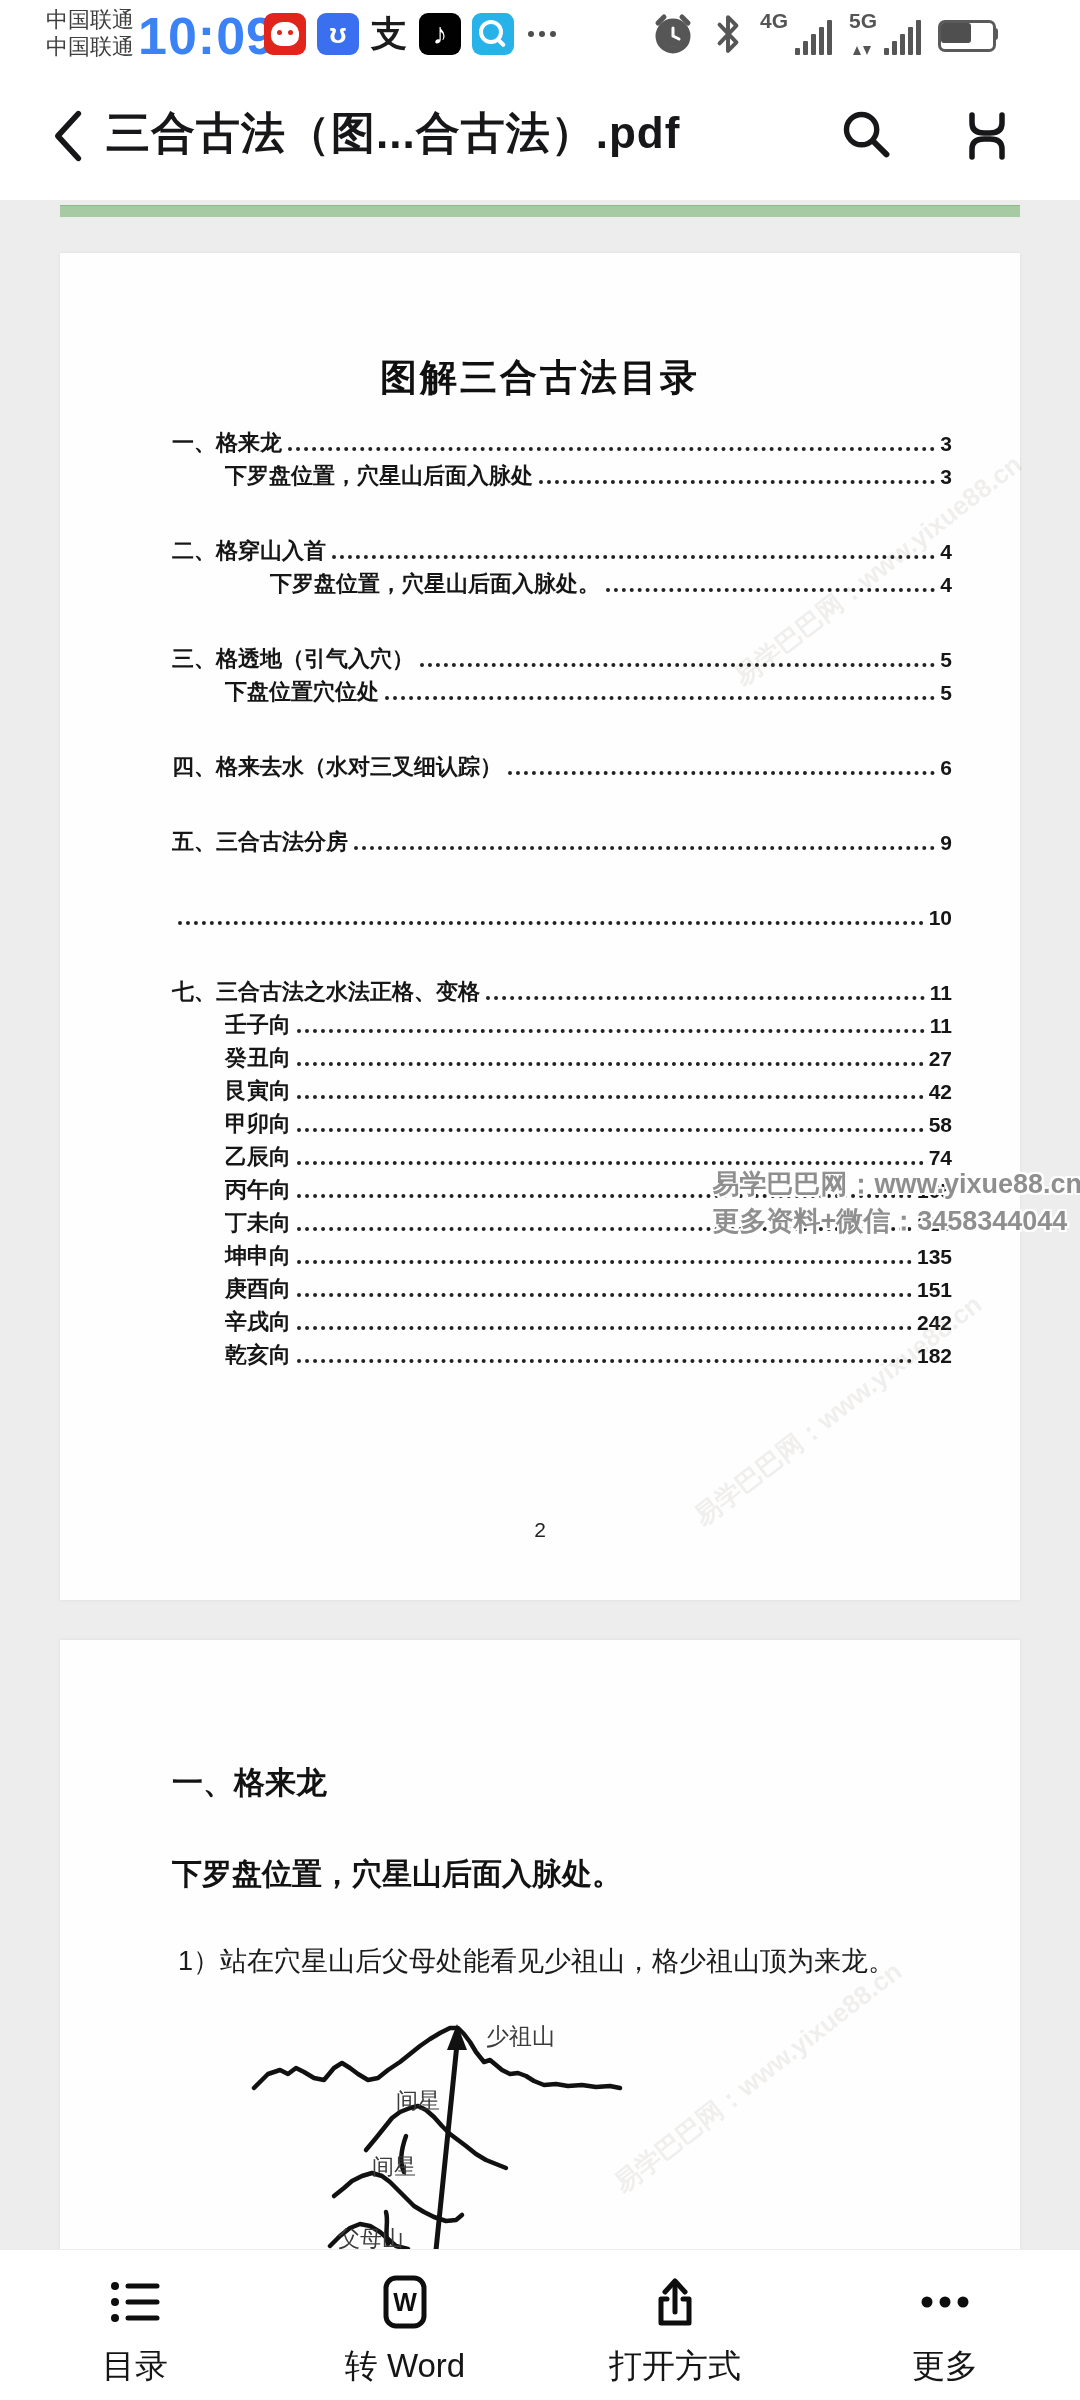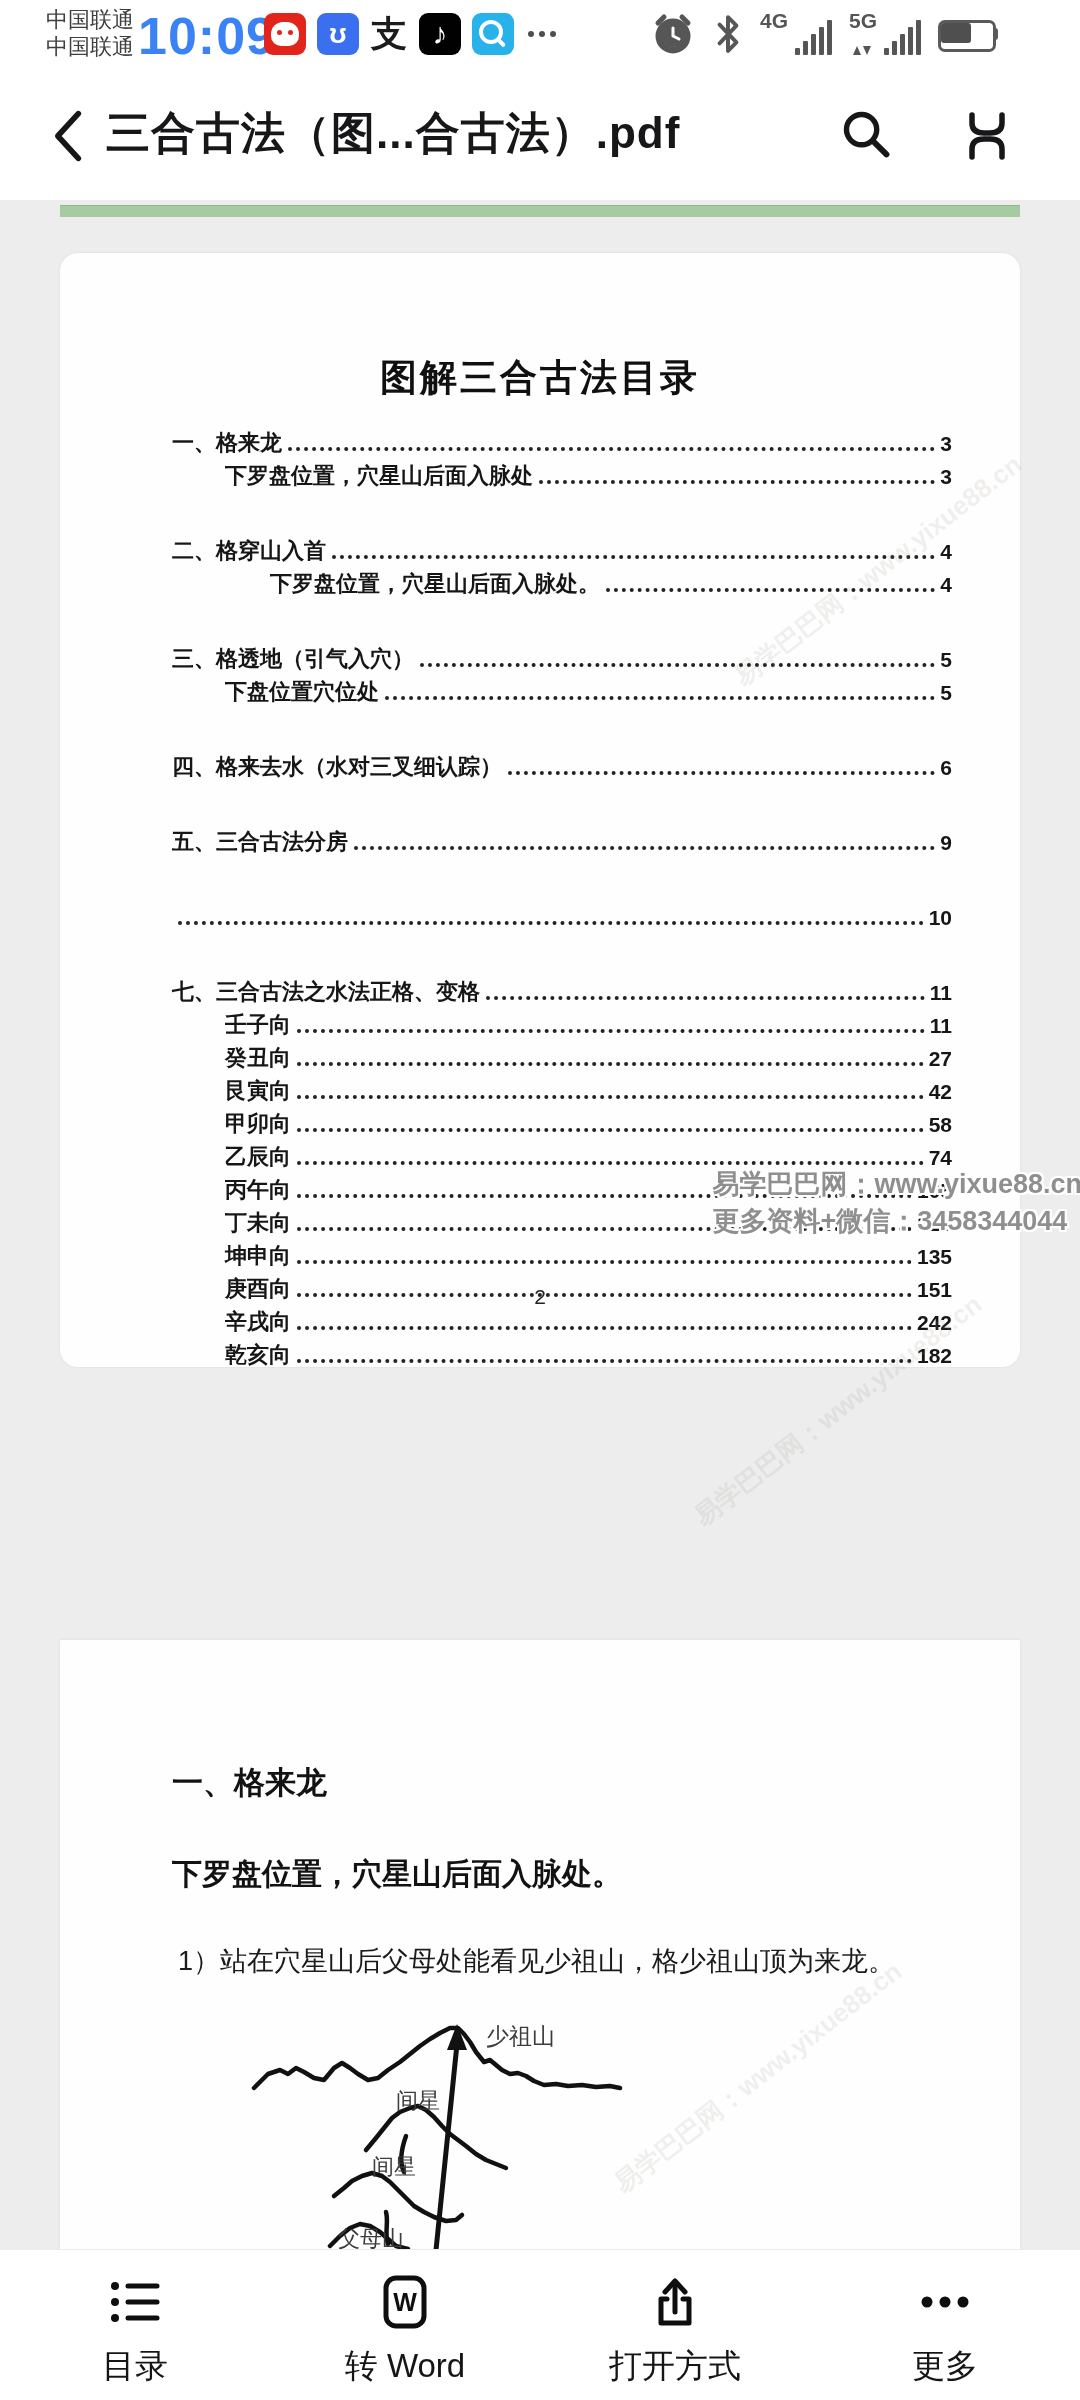--- a/index.html
+++ b/index.html
@@ -39,21 +39,21 @@
   .battery{position:relative;width:62px;height:30px;}
   .battery .shell{position:absolute;left:0;top:1px;width:52px;height:26px;border:3px solid #5a5a5a;border-radius:7px;}
   .battery .fill{position:absolute;left:3px;top:4px;width:30px;height:20px;background:#4f4f4f;border-radius:3px;}
   .battery .nub{position:absolute;right:2px;top:9px;width:5px;height:12px;background:#5a5a5a;border-radius:0 3px 3px 0;}
   .titlebar-btn{position:absolute;}
   .doc-title{position:absolute;left:106px;top:104px;font-size:44px;font-weight:600;color:#17171a;letter-spacing:1px;white-space:nowrap;}
   
   .content{position:absolute;top:200px;left:0;width:1080px;height:2050px;background:#ededee;overflow:hidden;}
   .green-bar{position:absolute;left:60px;right:60px;top:5px;height:11px;background:#a6cba2;border-top:1px solid #8db989;}
   .page{position:absolute;left:60px;width:960px;background:#fefefe;box-shadow:0 0 3px rgba(0,0,0,.08);}
-  .page1{top:53px;height:1114px;border-radius:18px;}
+  .page1{top:53px;height:1347px;}
   .page2{top:1440px;height:610px;overflow:hidden;}
   .toc-title{margin-top:100px;text-align:center;font-size:37px;font-weight:700;color:#101010;letter-spacing:3px;}
   .toc{margin:22px 68px 0 112px;}
   .toc-row{display:flex;align-items:flex-end;height:33px;font-size:22px;font-weight:700;color:#161616;white-space:nowrap;}
   .toc-row.gap{margin-top:42px;}
   .toc-row.ind-1{padding-left:53px;}
   .toc-row.ind-2{padding-left:98px;}
   .leader{flex:1;border-bottom:4px dotted #222;margin:0 5px 7px 6px;min-width:18px;}
   .pg{font-size:21px;padding-bottom:2px;font-weight:700;}
   .pagenum{position:absolute;bottom:58px;left:0;right:0;text-align:center;font-size:21px;color:#222;}

